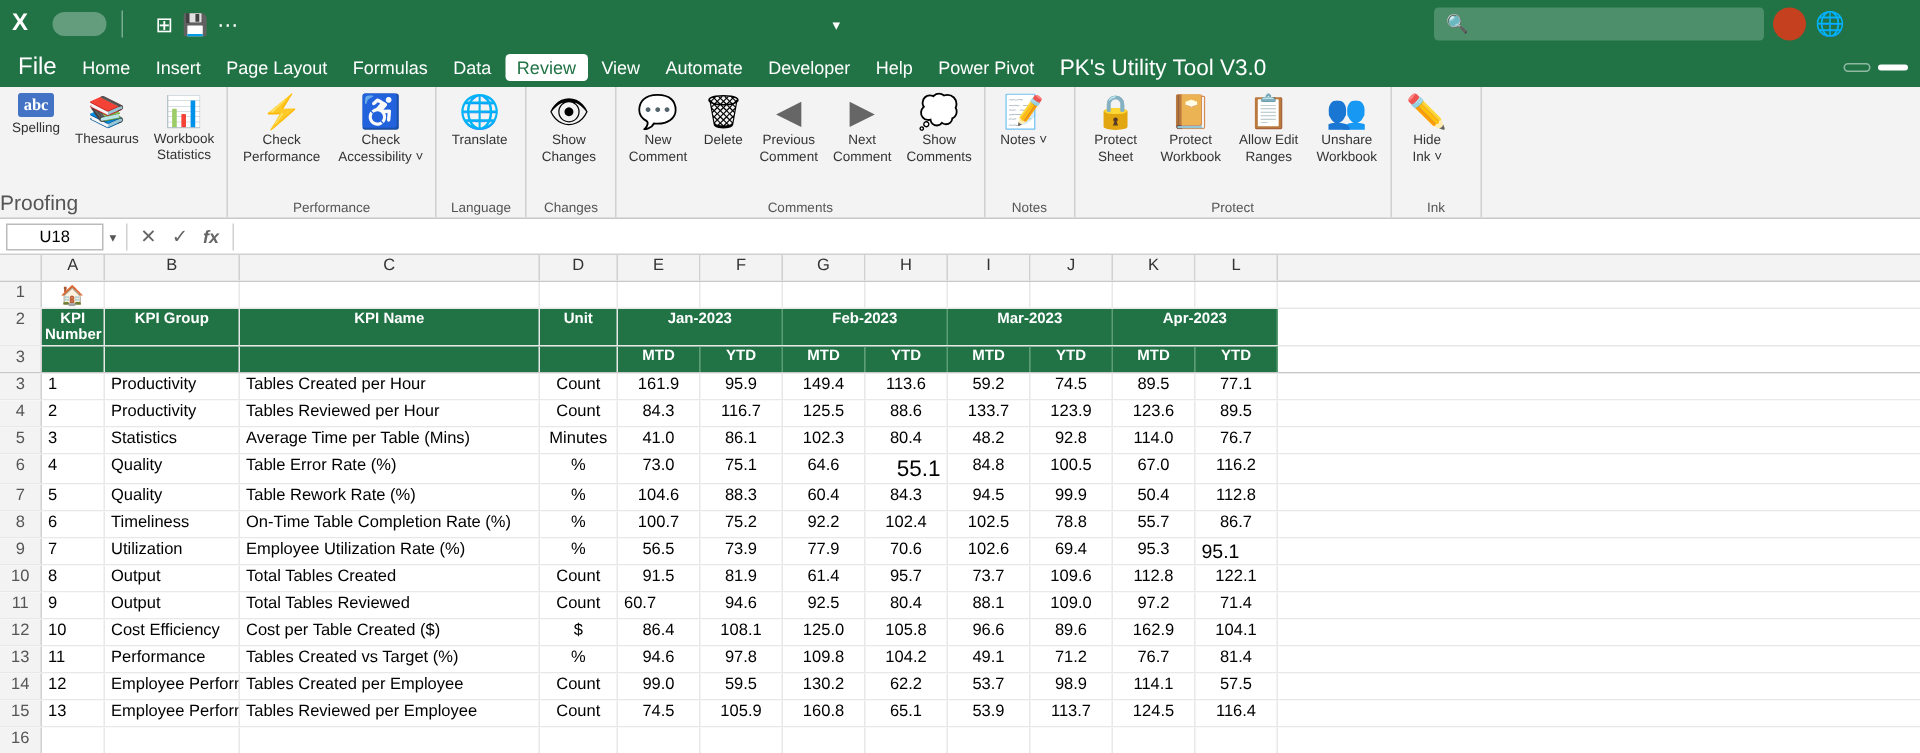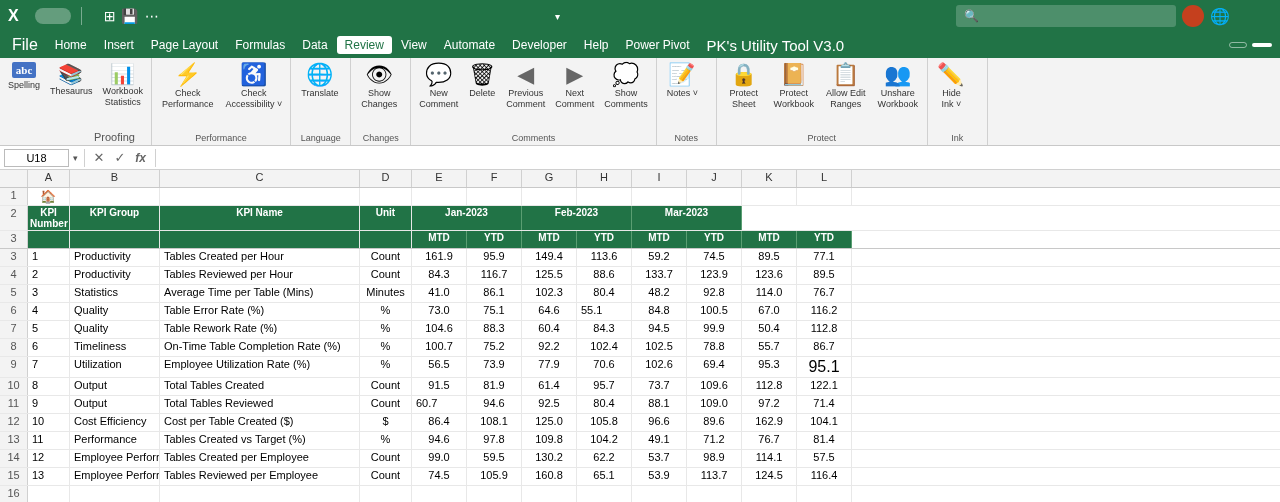--- a/index.html
+++ b/index.html
@@ -67,21 +67,21 @@
         </div>
         <div style="display:flex;flex-direction:column;align-items:center;padding:2px 4px;cursor:pointer;border-radius:3px;min-width:40px;">
           <span style="font-size:20px;">📚</span>
           <span style="font-size:9px;color:#333;text-align:center;">Thesaurus</span>
         </div>
         <div style="display:flex;flex-direction:column;align-items:center;padding:2px 4px;cursor:pointer;border-radius:3px;min-width:46px;">
           <span style="font-size:20px;">📊</span>
           <span style="font-size:9px;color:#333;text-align:center;line-height:1.2;">Workbook<br>Statistics</span>
         </div>
       </div>
-      <div style="font-size:11px;color:#555;text-align:right;position:absolute;bottom:2px;left:0;right:16px;">Proofing</div>
+      <div style="font-size:14px;color:#555;text-align:left;position:absolute;bottom:2px;left:0;right:4px;">Proofing</div>
     </div>
 
     <div style="display:flex;flex-direction:column;border-right:1px solid #d0d0d0;padding:2px 4px 14px 4px;position:relative;min-width:130px;">
       <div style="display:flex;gap:2px;align-items:flex-start;flex:1;">
         <div style="display:flex;flex-direction:column;align-items:center;padding:2px 6px;cursor:pointer;border-radius:3px;min-width:50px;">
           <span style="font-size:22px;">⚡</span>
           <span style="font-size:9px;color:#333;text-align:center;line-height:1.2;">Check<br>Performance</span>
         </div>
         <div style="display:flex;flex-direction:column;align-items:center;padding:2px 4px;cursor:pointer;border-radius:3px;min-width:56px;">
           <span style="font-size:22px;">♿</span>
@@ -228,20 +228,21 @@
 
     <div style="display:flex;border-bottom:1px solid #e8e8e8;min-height:18px;">
       <div style="width:28px;min-width:28px;border-right:1px solid #d0d0d0;text-align:center;font-size:11px;color:#555;background:#f3f3f3;padding:1px 0;">2</div>
       <div style="width:42px;min-width:42px;border-right:1px solid #e8e8e8;font-size:10px;font-weight:bold;padding:1px 2px;background:#217346;color:#fff;text-align:center;">KPI Number</div>
       <div style="width:90px;border-right:1px solid #e8e8e8;font-size:10px;font-weight:bold;padding:1px 4px;background:#217346;color:#fff;text-align:center;">KPI Group</div>
       <div style="width:200px;border-right:1px solid #e8e8e8;font-size:10px;font-weight:bold;padding:1px 4px;background:#217346;color:#fff;text-align:center;">KPI Name</div>
       <div style="width:52px;border-right:1px solid #e8e8e8;font-size:10px;font-weight:bold;padding:1px 4px;background:#217346;color:#fff;text-align:center;">Unit</div>
       <div style="width:110px;border-right:1px solid #5a9e72;font-size:10px;font-weight:bold;padding:1px 4px;background:#217346;color:#fff;text-align:center;">Jan-2023</div>
       <div style="width:110px;border-right:1px solid #5a9e72;font-size:10px;font-weight:bold;padding:1px 4px;background:#217346;color:#fff;text-align:center;">Feb-2023</div>
       <div style="width:110px;border-right:1px solid #5a9e72;font-size:10px;font-weight:bold;padding:1px 4px;background:#217346;color:#fff;text-align:center;">Mar-2023</div>
+      <div style="width:110px;border-right:1px solid #5a9e72;font-size:10px;font-weight:bold;padding:1px 4px;background:#217346;color:#fff;text-align:center;">Apr-2023</div>
     </div>
 
     <div style="display:flex;border-bottom:1px solid #c8c8c8;min-height:18px;">
       <div style="width:28px;min-width:28px;border-right:1px solid #d0d0d0;text-align:center;font-size:11px;color:#555;background:#f3f3f3;padding:1px 0;">3</div>
       <div style="width:42px;min-width:42px;border-right:1px solid #e8e8e8;background:#217346;"></div>
       <div style="width:90px;border-right:1px solid #e8e8e8;background:#217346;"></div>
       <div style="width:200px;border-right:1px solid #e8e8e8;background:#217346;"></div>
       <div style="width:52px;border-right:1px solid #e8e8e8;background:#217346;"></div>
       <div style="width:55px;border-right:1px solid #5a9e72;font-size:10px;font-weight:bold;padding:1px 4px;background:#217346;color:#fff;text-align:center;">MTD</div>
       <div style="width:55px;border-right:1px solid #5a9e72;font-size:10px;font-weight:bold;padding:1px 4px;background:#217346;color:#fff;text-align:center;">YTD</div>
@@ -301,21 +302,21 @@
         </div>
         <div style="display: flex; border-bottom: 1px solid rgb(232, 232, 232); min-height: 18px; background: rgb(255, 255, 255);">
           <div style="width: 28px; min-width: 28px; border-right: 1px solid rgb(208, 208, 208); text-align: center; font-size: 11px; color: rgb(85, 85, 85); background: rgb(243, 243, 243); padding: 1px 0px;">6</div>
           <div style="width: 42px; min-width: 42px; border-right: 1px solid rgb(232, 232, 232); font-size: 11px; padding: 1px 4px; overflow: hidden; white-space: nowrap; text-align: left;">4</div>
           <div style="width: 90px; min-width: 90px; border-right: 1px solid rgb(232, 232, 232); font-size: 11px; padding: 1px 4px; overflow: hidden; white-space: nowrap; text-align: left;">Quality</div>
           <div style="width: 200px; min-width: 200px; border-right: 1px solid rgb(232, 232, 232); font-size: 11px; padding: 1px 4px; overflow: hidden; white-space: nowrap; text-align: left;">Table Error Rate (%)</div>
           <div style="width: 52px; min-width: 52px; border-right: 1px solid rgb(232, 232, 232); font-size: 11px; padding: 1px 4px; overflow: hidden; white-space: nowrap; text-align: center;">%</div>
           <div style="width: 55px; min-width: 55px; border-right: 1px solid rgb(232, 232, 232); font-size: 11px; padding: 1px 4px; overflow: hidden; white-space: nowrap; text-align: center;">73.0</div>
           <div style="width: 55px; min-width: 55px; border-right: 1px solid rgb(232, 232, 232); font-size: 11px; padding: 1px 4px; overflow: hidden; white-space: nowrap; text-align: center;">75.1</div>
           <div style="width: 55px; min-width: 55px; border-right: 1px solid rgb(232, 232, 232); font-size: 11px; padding: 1px 4px; overflow: hidden; white-space: nowrap; text-align: center;">64.6</div>
-          <div style="width: 55px; min-width: 55px; border-right: 1px solid rgb(232, 232, 232); font-size: 11px; padding: 1px 4px; overflow: hidden; white-space: nowrap; text-align: left;">55.1</div>
+          <div style="width: 55px; min-width: 55px; border-right: 1px solid rgb(232, 232, 232); font-size: 15px; padding: 1px 4px; overflow: hidden; white-space: nowrap; text-align: right;">55.1</div>
           <div style="width: 55px; min-width: 55px; border-right: 1px solid rgb(232, 232, 232); font-size: 11px; padding: 1px 4px; overflow: hidden; white-space: nowrap; text-align: center;">84.8</div>
           <div style="width: 55px; min-width: 55px; border-right: 1px solid rgb(232, 232, 232); font-size: 11px; padding: 1px 4px; overflow: hidden; white-space: nowrap; text-align: center;">100.5</div>
           <div style="width: 55px; min-width: 55px; border-right: 1px solid rgb(232, 232, 232); font-size: 11px; padding: 1px 4px; overflow: hidden; white-space: nowrap; text-align: center;">67.0</div>
           <div style="width: 55px; min-width: 55px; border-right: 1px solid rgb(232, 232, 232); font-size: 11px; padding: 1px 4px; overflow: hidden; white-space: nowrap; text-align: center;">116.2</div>
         </div>
         <div style="display: flex; border-bottom: 1px solid rgb(232, 232, 232); min-height: 18px; background: rgb(255, 255, 255);">
           <div style="width: 28px; min-width: 28px; border-right: 1px solid rgb(208, 208, 208); text-align: center; font-size: 11px; color: rgb(85, 85, 85); background: rgb(243, 243, 243); padding: 1px 0px;">7</div>
           <div style="width: 42px; min-width: 42px; border-right: 1px solid rgb(232, 232, 232); font-size: 11px; padding: 1px 4px; overflow: hidden; white-space: nowrap; text-align: left;">5</div>
           <div style="width: 90px; min-width: 90px; border-right: 1px solid rgb(232, 232, 232); font-size: 11px; padding: 1px 4px; overflow: hidden; white-space: nowrap; text-align: left;">Quality</div>
           <div style="width: 200px; min-width: 200px; border-right: 1px solid rgb(232, 232, 232); font-size: 11px; padding: 1px 4px; overflow: hidden; white-space: nowrap; text-align: left;">Table Rework Rate (%)</div>
@@ -350,21 +351,21 @@
           <div style="width: 90px; min-width: 90px; border-right: 1px solid rgb(232, 232, 232); font-size: 11px; padding: 1px 4px; overflow: hidden; white-space: nowrap; text-align: left;">Utilization</div>
           <div style="width: 200px; min-width: 200px; border-right: 1px solid rgb(232, 232, 232); font-size: 11px; padding: 1px 4px; overflow: hidden; white-space: nowrap; text-align: left;">Employee Utilization Rate (%)</div>
           <div style="width: 52px; min-width: 52px; border-right: 1px solid rgb(232, 232, 232); font-size: 11px; padding: 1px 4px; overflow: hidden; white-space: nowrap; text-align: center;">%</div>
           <div style="width: 55px; min-width: 55px; border-right: 1px solid rgb(232, 232, 232); font-size: 11px; padding: 1px 4px; overflow: hidden; white-space: nowrap; text-align: center;">56.5</div>
           <div style="width: 55px; min-width: 55px; border-right: 1px solid rgb(232, 232, 232); font-size: 11px; padding: 1px 4px; overflow: hidden; white-space: nowrap; text-align: center;">73.9</div>
           <div style="width: 55px; min-width: 55px; border-right: 1px solid rgb(232, 232, 232); font-size: 11px; padding: 1px 4px; overflow: hidden; white-space: nowrap; text-align: center;">77.9</div>
           <div style="width: 55px; min-width: 55px; border-right: 1px solid rgb(232, 232, 232); font-size: 11px; padding: 1px 4px; overflow: hidden; white-space: nowrap; text-align: center;">70.6</div>
           <div style="width: 55px; min-width: 55px; border-right: 1px solid rgb(232, 232, 232); font-size: 11px; padding: 1px 4px; overflow: hidden; white-space: nowrap; text-align: center;">102.6</div>
           <div style="width: 55px; min-width: 55px; border-right: 1px solid rgb(232, 232, 232); font-size: 11px; padding: 1px 4px; overflow: hidden; white-space: nowrap; text-align: center;">69.4</div>
           <div style="width: 55px; min-width: 55px; border-right: 1px solid rgb(232, 232, 232); font-size: 11px; padding: 1px 4px; overflow: hidden; white-space: nowrap; text-align: center;">95.3</div>
-          <div style="width: 55px; min-width: 55px; border-right: 1px solid rgb(232, 232, 232); font-size: 16px; padding: 1px 4px; overflow: hidden; white-space: nowrap; text-align: center;">95.1</div>
+          <div style="width: 55px; min-width: 55px; border-right: 1px solid rgb(232, 232, 232); font-size: 13px; padding: 1px 4px; overflow: hidden; white-space: nowrap; ">95.1</div>
         </div>
         <div style="display: flex; border-bottom: 1px solid rgb(232, 232, 232); min-height: 18px; background: rgb(255, 255, 255);">
           <div style="width: 28px; min-width: 28px; border-right: 1px solid rgb(208, 208, 208); text-align: center; font-size: 11px; color: rgb(85, 85, 85); background: rgb(243, 243, 243); padding: 1px 0px;">10</div>
           <div style="width: 42px; min-width: 42px; border-right: 1px solid rgb(232, 232, 232); font-size: 11px; padding: 1px 4px; overflow: hidden; white-space: nowrap; text-align: left;">8</div>
           <div style="width: 90px; min-width: 90px; border-right: 1px solid rgb(232, 232, 232); font-size: 11px; padding: 1px 4px; overflow: hidden; white-space: nowrap; text-align: left;">Output</div>
           <div style="width: 200px; min-width: 200px; border-right: 1px solid rgb(232, 232, 232); font-size: 11px; padding: 1px 4px; overflow: hidden; white-space: nowrap; text-align: left;">Total Tables Created</div>
           <div style="width: 52px; min-width: 52px; border-right: 1px solid rgb(232, 232, 232); font-size: 11px; padding: 1px 4px; overflow: hidden; white-space: nowrap; text-align: center;">Count</div>
           <div style="width: 55px; min-width: 55px; border-right: 1px solid rgb(232, 232, 232); font-size: 11px; padding: 1px 4px; overflow: hidden; white-space: nowrap; text-align: center;">91.5</div>
           <div style="width: 55px; min-width: 55px; border-right: 1px solid rgb(232, 232, 232); font-size: 11px; padding: 1px 4px; overflow: hidden; white-space: nowrap; text-align: center;">81.9</div>
           <div style="width: 55px; min-width: 55px; border-right: 1px solid rgb(232, 232, 232); font-size: 11px; padding: 1px 4px; overflow: hidden; white-space: nowrap; text-align: center;">61.4</div>

